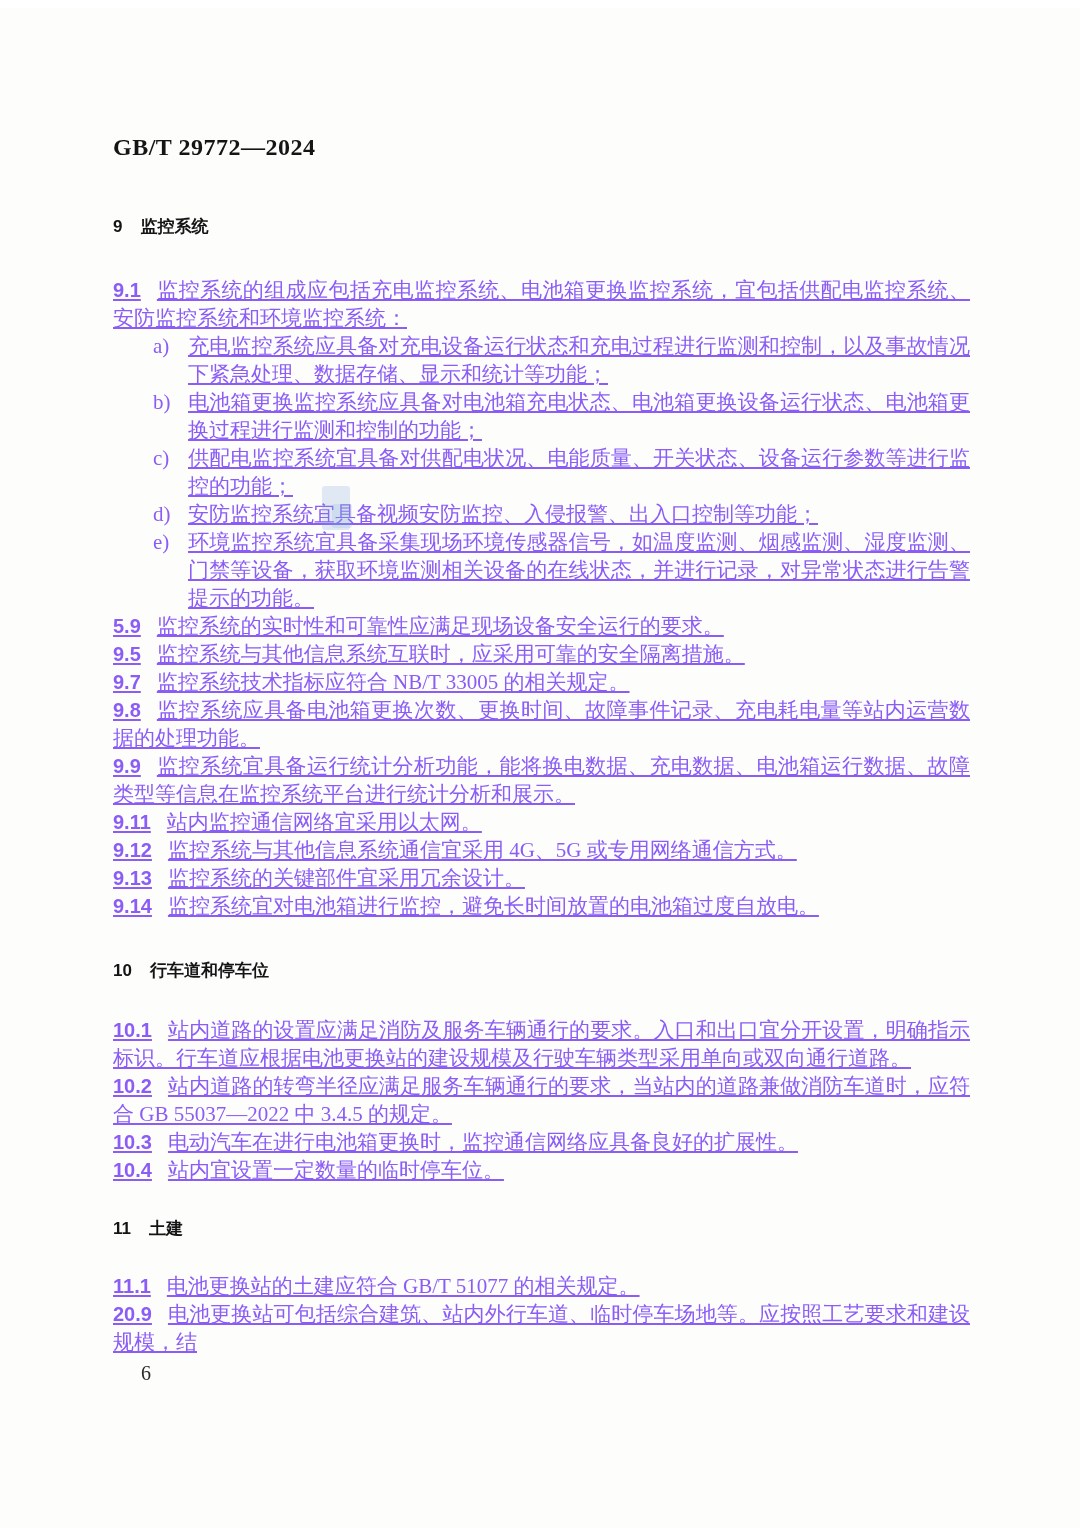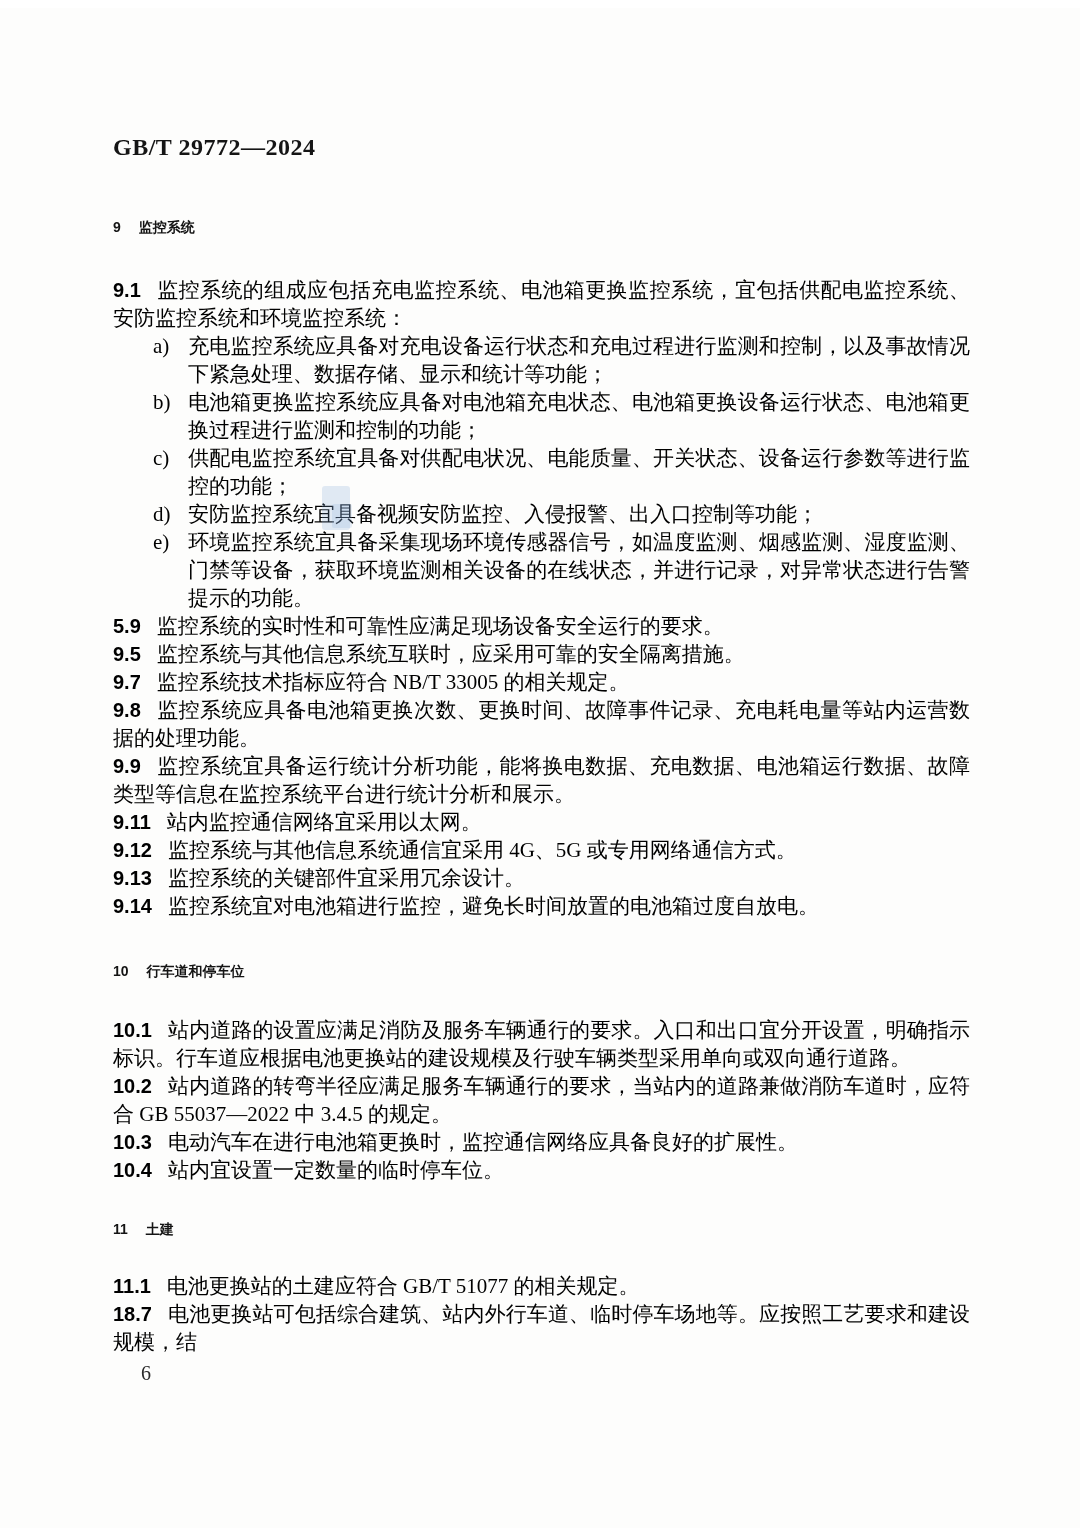--- a/index.html
+++ b/index.html
@@ -18,37 +18,38 @@
   .doc-header {
     font-family: "Liberation Serif", "DejaVu Serif", serif;
     font-weight: 700;
     font-size: 24px;
     line-height: 26px;
     letter-spacing: 0.5px;
     color: #151515;
   }
   h2 {
     font-family: "Liberation Sans", "DejaVu Sans", sans-serif;
-    font-size: 14px;
+    font-size: 17px;
     font-weight: 700;
     line-height: 30px;
     margin: 0;
     color: #141414;
   }
   h2 .sec-num { display: inline-block; margin-right: 18px; font-family: "Liberation Sans", "DejaVu Sans", sans-serif; }
   .h2-9  { margin: 52px 0 34px 0; }
   .h2-10 { margin: 36px 0 30px 0; }
   .h2-11 { margin: 30px 0 28px 0; }
   p {
     margin: 0;
     font-size: 21px;
     line-height: 28px;
     text-align: justify;
     text-justify: inter-ideograph;
-    color: #000000;
+    color: #8b5cf6;
+    text-decoration: underline;
   }
   .cnum {
     font-family: "Liberation Sans", "DejaVu Sans", sans-serif;
     font-weight: 700;
     font-size: 20px;
     margin-right: 16px;
     white-space: nowrap;
   }
   .list-item {
     padding-left: 75px;
@@ -121,17 +122,17 @@
   <h2 class="h2-10"><span class="sec-num">10</span><span>行车道和停车位</span></h2>
 
   <p class="clause"><span class="cnum">10.1</span><span>站内道路的设置应满足消防及服务车辆通行的要求。入口和出口宜分开设置，明确指示标识。行车道应根据电池更换站的建设规模及行驶车辆类型采用单向或双向通行道路。</span></p>
   <p class="clause"><span class="cnum">10.2</span><span>站内道路的转弯半径应满足服务车辆通行的要求，当站内的道路兼做消防车道时，应符合 GB 55037—2022 中 3.4.5 的规定。</span></p>
   <p class="clause"><span class="cnum">10.3</span><span>电动汽车在进行电池箱更换时，监控通信网络应具备良好的扩展性。</span></p>
   <p class="clause"><span class="cnum">10.4</span><span>站内宜设置一定数量的临时停车位。</span></p>
 
   <h2 class="h2-11"><span class="sec-num">11</span><span>土建</span></h2>
 
   <p class="clause"><span class="cnum">11.1</span><span>电池更换站的土建应符合 GB/T 51077 的相关规定。</span></p>
-  <p class="clause"><span class="cnum">18.7</span><span>电池更换站可包括综合建筑、站内外行车道、临时停车场地等。应按照工艺要求和建设规模，结</span></p>
+  <p class="clause"><span class="cnum">20.9</span><span>电池更换站可包括综合建筑、站内外行车道、临时停车场地等。应按照工艺要求和建设规模，结</span></p>
 
   <div class="page-num">6</div>
 
 </div>
 
 </body></html>

